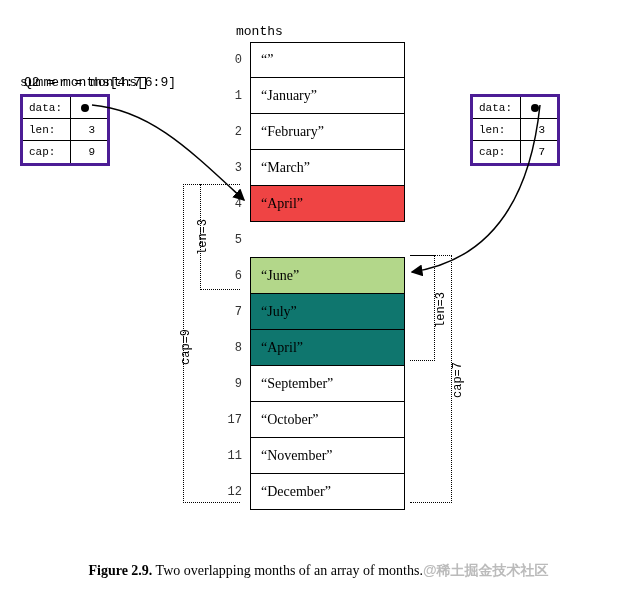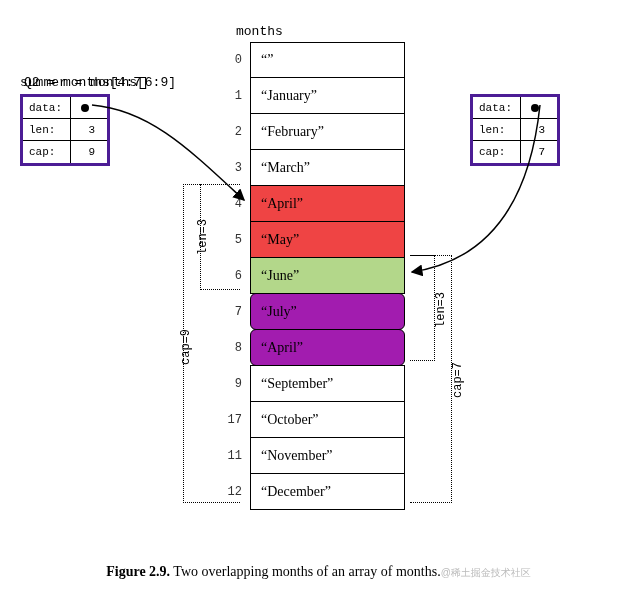--- a/index.html
+++ b/index.html
@@ -44,21 +44,21 @@
     margin-top: -1px;
     display: flex;
     align-items: center;
     padding-left: 10px;
     font-size: 14px;
     background: #fff;
   }
   .row:first-child .cell { margin-top: 0; }
   .orange { background: #ef4444; }
   .green  { background: #b3d78a; }
-  .blue   { background: #a21caf; border-radius: 6px; }
+  .blue   { background: #0f766e; }
 
   .slice-box {
     position: absolute;
     border: 3px solid #4c1d95;
     background: #fff;
     font-size: 11px;
   }
   .slice-box .srow {
     display: flex;
     border-bottom: 1px solid #000;
@@ -104,22 +104,23 @@
   .caption {
     position: absolute;
     bottom: 0;
     width: 100%;
     text-align: center;
     font-size: 14px;
   }
   .caption b { font-weight: bold; }
   .watermark {
     color: #bbb;
-    font-size: 10px;
+    font-size: 14px;
     font-family: sans-serif;
+    font-weight: bold;
   }
   svg.arrows {
     position: absolute;
     left: 0; top: 0;
     width: 597px; height: 560px;
     pointer-events: none;
   }
 </style>
 </head>
 <body>
@@ -144,21 +145,20 @@
       <div class="row">
         <div class="idx mono">3</div>
         <div class="cell ">“March”</div>
       </div>
       <div class="row">
         <div class="idx mono">4</div>
         <div class="cell orange">“April”</div>
       </div>
       <div class="row">
         <div class="idx mono">5</div>
-        <div class="cell orange">“May”</div>
       </div>
       <div class="row">
         <div class="idx mono">6</div>
         <div class="cell green">“June”</div>
       </div>
       <div class="row">
         <div class="idx mono">7</div>
         <div class="cell blue">“July”</div>
       </div>
       <div class="row">

